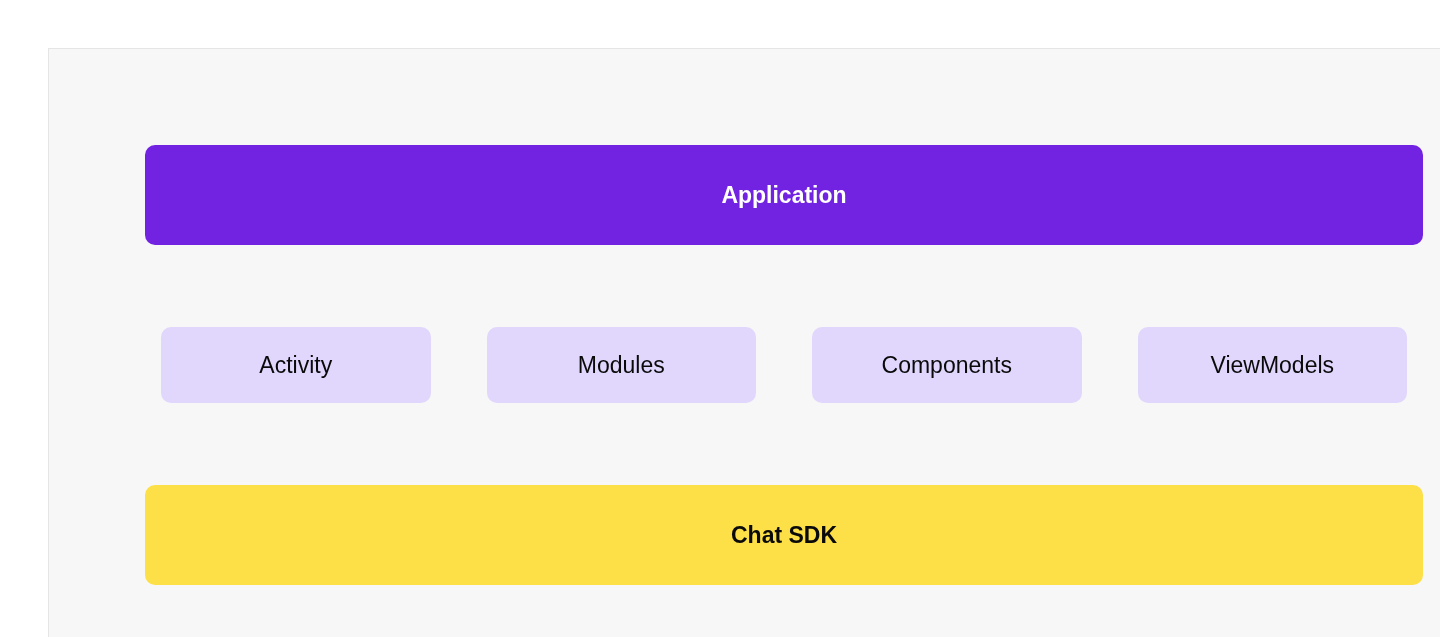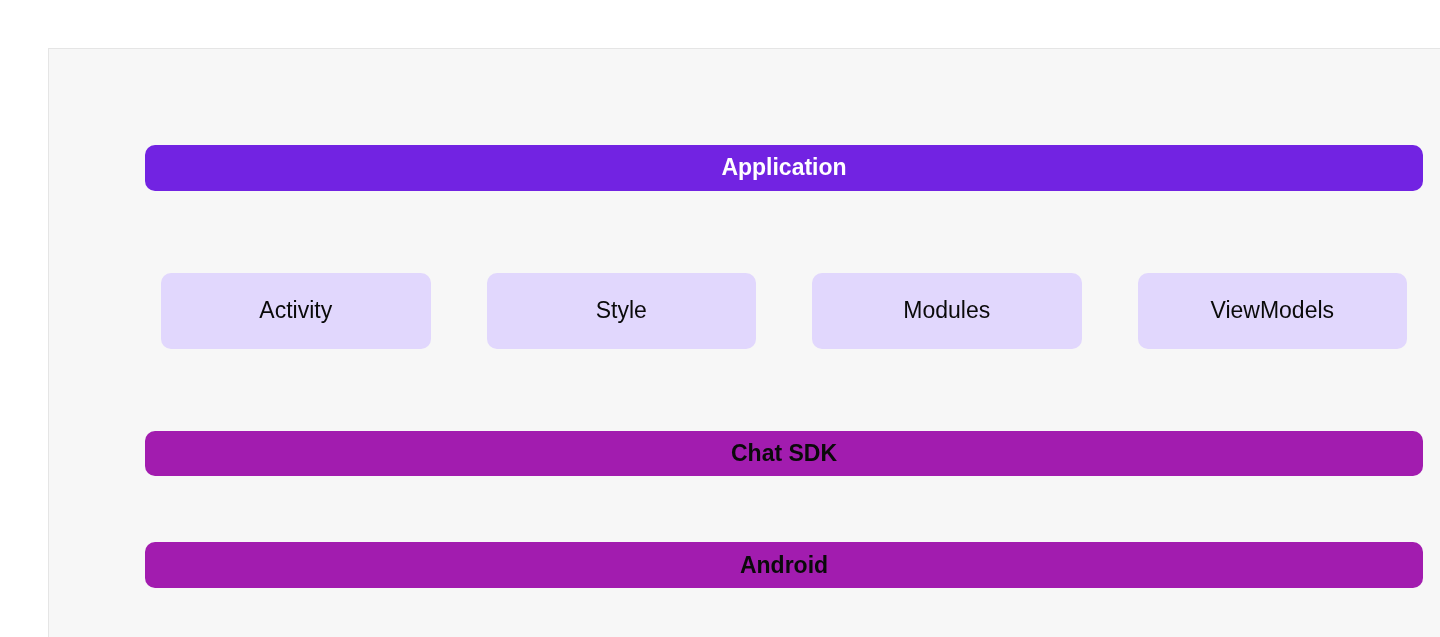--- a/index.html
+++ b/index.html
@@ -49,41 +49,40 @@
       display: flex;
       align-items: center;
       justify-content: center;
       color: #0a0a0a;
       font-size: 23px;
       font-weight: 400;
     }
     .layer-wide {
       width: 100%;
       height: 100px;
-      background: #a21caf;
+      background: #fde047;
       border-radius: 10px;
       display: flex;
       align-items: center;
       justify-content: center;
       color: #0a0a0a;
       font-size: 23px;
       font-weight: 700;
     }
   </style>
 </head>
 <body>
 
 <div class="frame">
 
   <div class="layer-top">Application</div>
 
   <div class="layer-row">
     <div class="pill">Activity</div>
-    <div class="pill">Style</div>
     <div class="pill">Modules</div>
+    <div class="pill">Components</div>
     <div class="pill">ViewModels</div>
   </div>
 
   <div class="layer-wide">Chat SDK</div>
 
-  <div class="layer-wide">Android</div>
 
 </div>
 
 </body></html>

